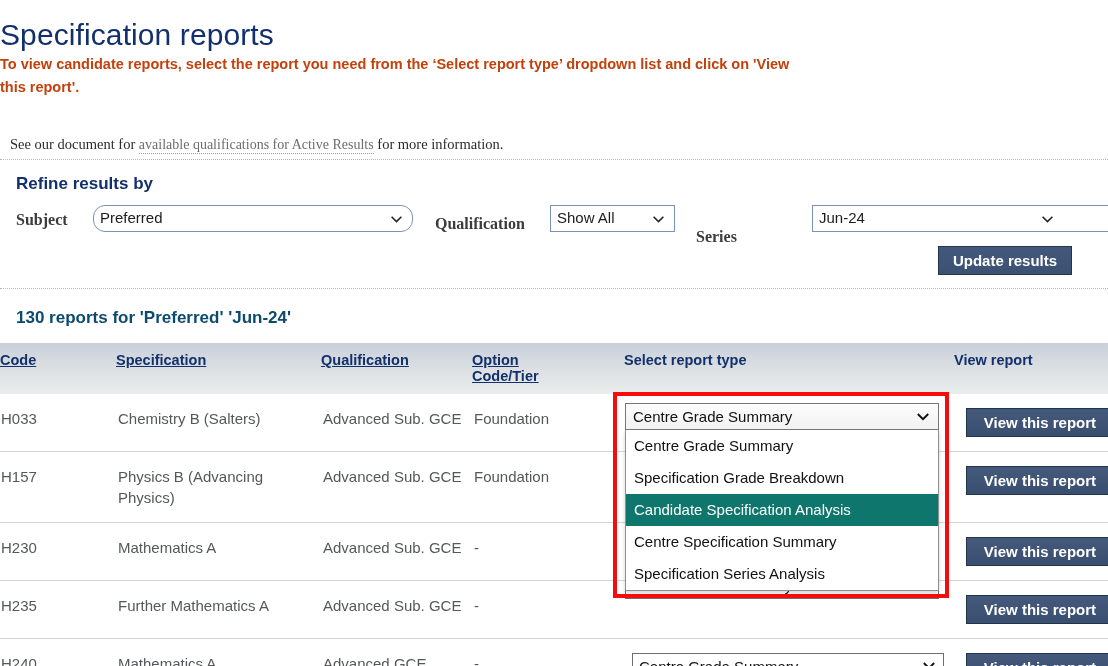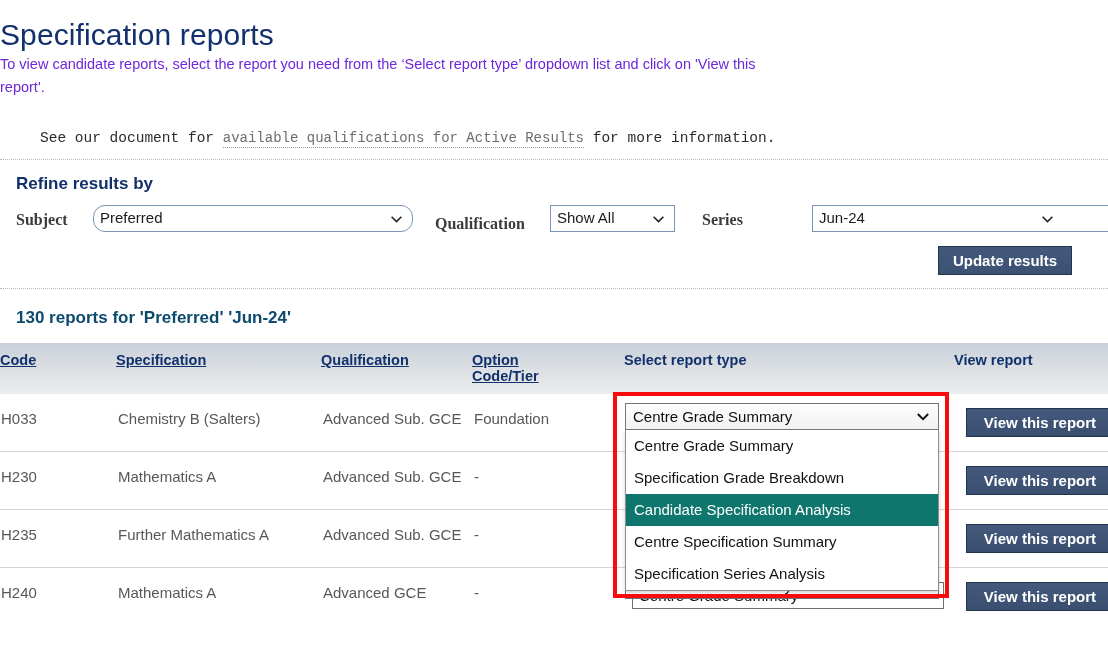--- a/index.html
+++ b/index.html
@@ -26,33 +26,32 @@
     color: #12306b;
     letter-spacing: 0.1px;
     font-family: "Liberation Sans", sans-serif;
   }
 
   .intro {
     position: absolute;
     left: 0px; top: 53px;
     width: 800px;
     font-size: 14.5px;
-    font-weight: normal;
-    color: #6d28d9;
+    font-weight: bold;
+    color: #c2410c;
     line-height: 23px;
     font-family: "Liberation Sans", sans-serif;
   }
 
   .doc-line {
     position: absolute;
-    left: 10px; top: 130px;
+    left: 10px; top: 136px;
     font-size: 14.5px;
     color: #2b2b2b;
-    font-family: Liberation Mono, monospace;
-    margin-left: 30px;
+    font-family: Liberation Serif, serif;
   }
   .doc-link {
     color: #6d6d6d;
     text-decoration: none;
     border-bottom: 1px dotted #9a9a9a;
     padding-bottom: 1px;
     cursor: pointer;
     font-size: 14px;
   }
 
@@ -75,21 +74,21 @@
   }
   .refine-label {
     position: absolute;
     font-family: "Liberation Serif", serif;
     font-weight: bold;
     font-size: 16px;
     color: #3b3b3b;
   }
   #lbl-subject { left: 16px; top: 211px; }
   #lbl-qual { left: 435px; top: 215px; }
-  #lbl-series { left: 696px; top: 211px; margin-left: 6px; }
+  #lbl-series { left: 696px; top: 228px; }
 
   select.combo {
     position: absolute;
     font-family: "Liberation Sans", sans-serif;
     font-size: 15px;
     color: #1c1c1c;
     background: #fff;
     border: 1px solid #7a93b5;
     border-radius: 0;
     padding: 2px 4px 3px 6px;
@@ -366,20 +365,30 @@
           <td class="t-code">H033</td>
           <td class="t-spec">Chemistry B (Salters)</td>
           <td class="t-qual">Advanced Sub. GCE</td>
           <td class="t-opt">Foundation</td>
           <td class="t-rep"></td>
           <td class="t-view">
             <button class="view-btn">View this report</button>
           </td>
         </tr>
 
+        <tr style="height:64px;">
+          <td class="t-code">H157</td>
+          <td class="t-spec">Physics B (Advancing Physics)</td>
+          <td class="t-qual">Advanced Sub. GCE</td>
+          <td class="t-opt">Foundation</td>
+          <td class="t-rep"></td>
+          <td class="t-view">
+            <button class="view-btn">View this report</button>
+          </td>
+        </tr>
 
         <tr style="height:53px;">
           <td class="t-code">H230</td>
           <td class="t-spec">Mathematics A</td>
           <td class="t-qual">Advanced Sub. GCE</td>
           <td class="t-opt">-</td>
           <td class="t-rep"></td>
           <td class="t-view">
             <button class="view-btn">View this report</button>
           </td>

